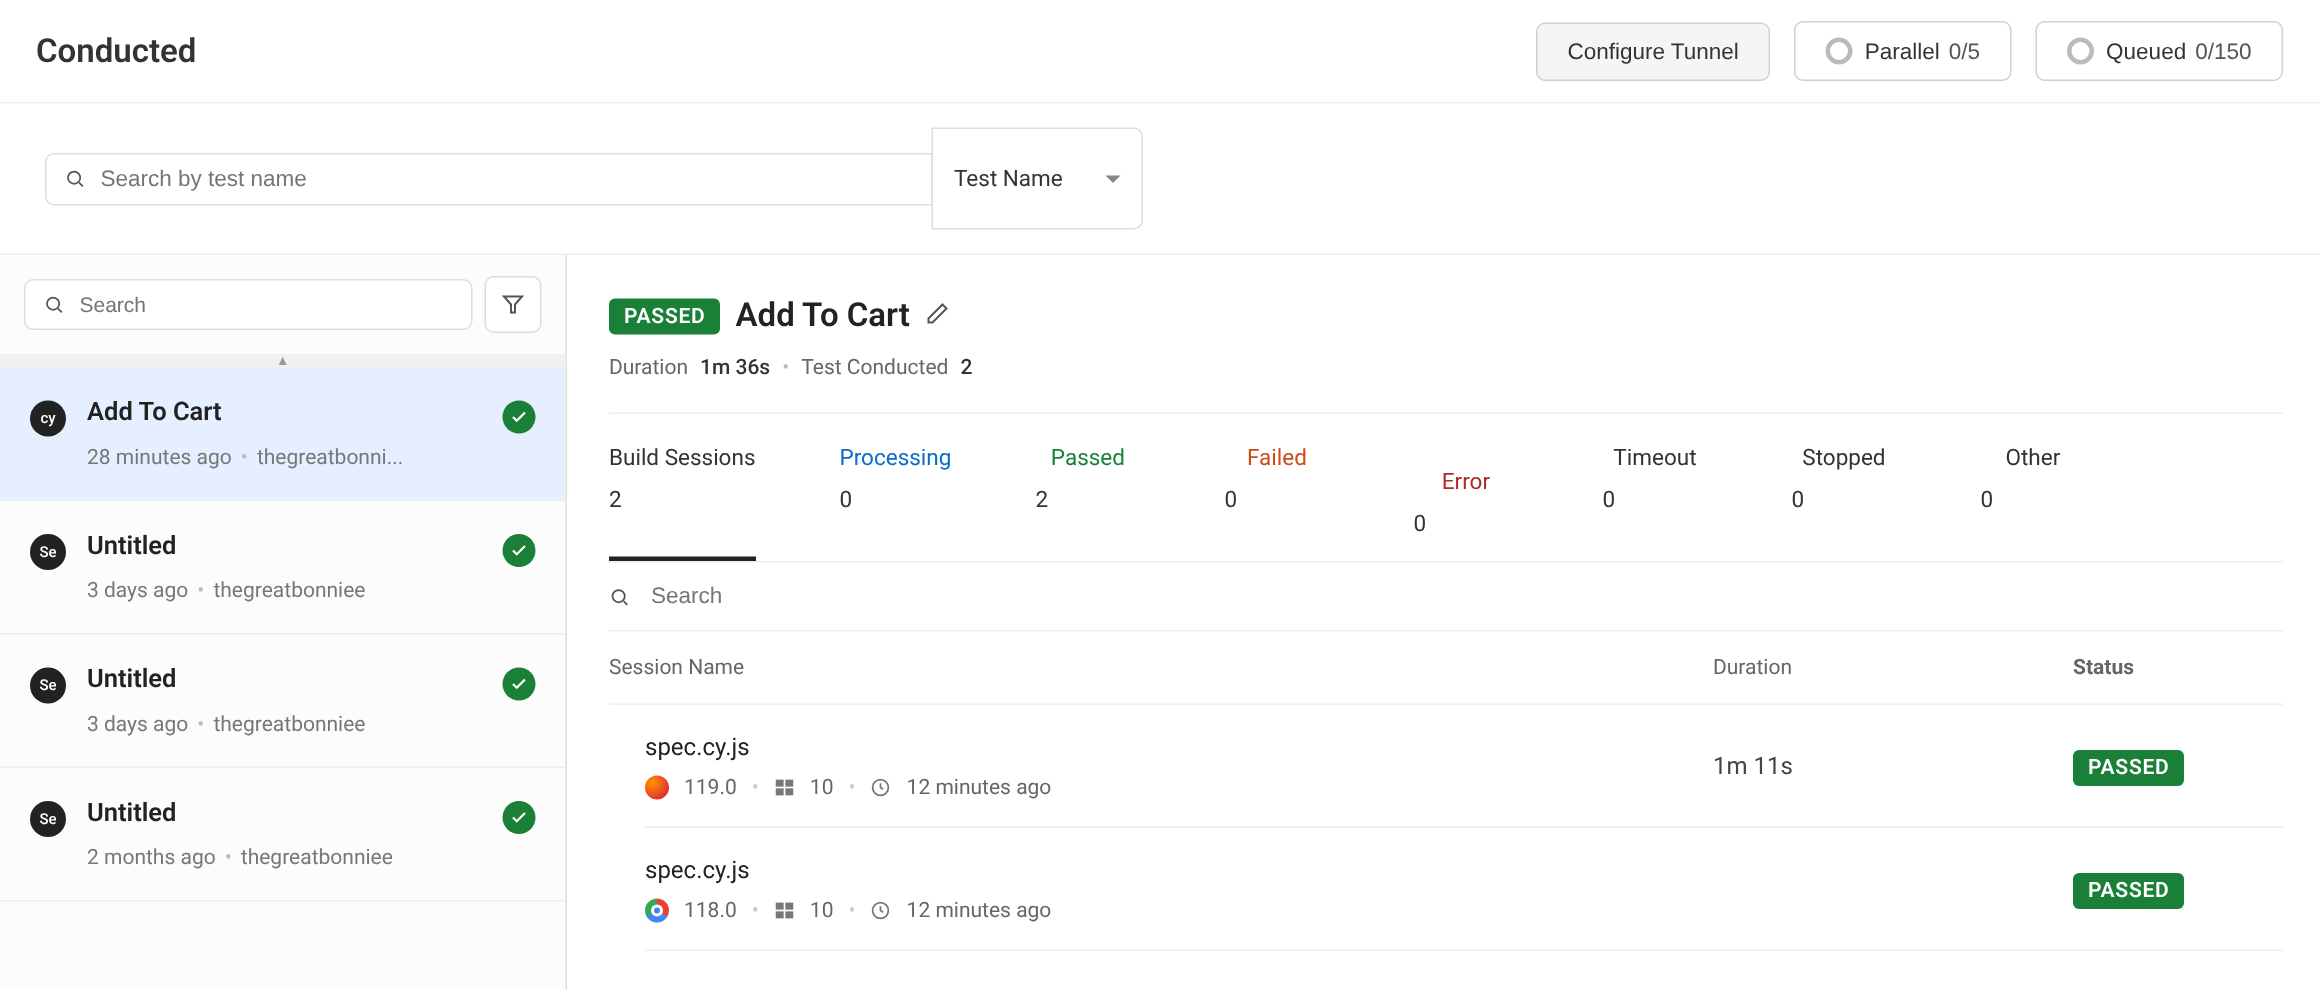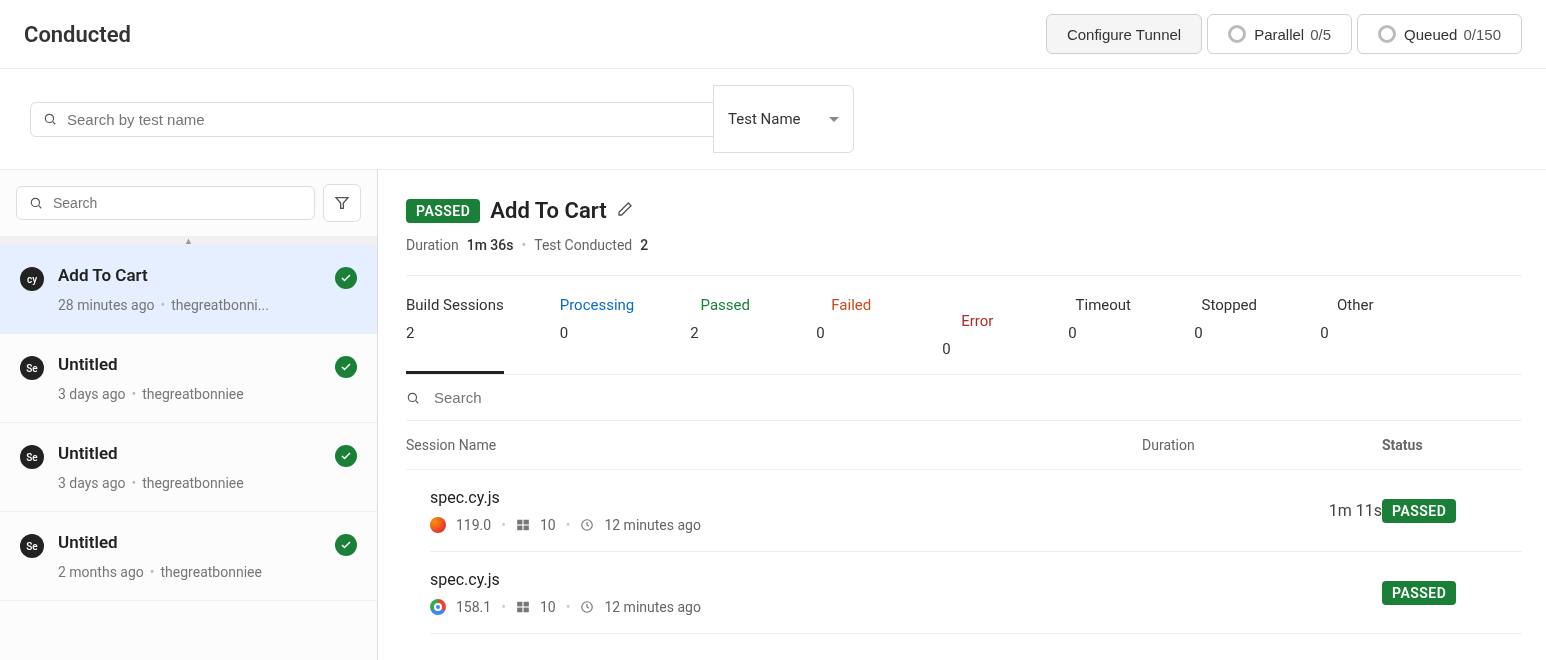--- a/index.html
+++ b/index.html
@@ -20,21 +20,22 @@
     padding: 14px 24px;
     border-bottom: 1px solid #eee;
   }
   .page-title {
     font-size: 22px;
     font-weight: 600;
     color: #333;
   }
   .top-actions {
     display: flex;
-    gap: 5px;
+    gap: 16px;
+    align-items: center;
   }
   .btn {
     border: 1px solid #d0d0d0;
     border-radius: 6px;
     background: #fff;
     padding: 10px 20px;
     font-size: 15px;
     color: #333;
     cursor: pointer;
     display: flex;
@@ -63,21 +64,21 @@
     padding: 16px 24px 16px 30px;
     gap: 0;
     border-bottom: 1px solid #eee;
   }
   .search-lg {
     display: flex;
     align-items: center;
     border: 1px solid #ddd;
     border-radius: 6px 0 0 6px;
     padding: 8px 12px;
-    width: 684px;
+    width: 592px;
     gap: 10px;
   }
   .search-lg input {
     border: none;
     outline: none;
     font-size: 15px;
     width: 100%;
     background: transparent;
   }
   .select-lg {
@@ -316,21 +317,21 @@
     align-items: center;
     padding: 18px 0;
     border-bottom: 1px solid #eee;
     cursor: pointer;
     margin-left: 24px;
   }
   .s-name { flex: 1; }
   .s-name .nm { font-size: 16px; color: #222; margin-bottom: 10px; }
   .s-meta { display: flex; align-items: center; gap: 10px; font-size: 14px; color: #666; }
   .s-meta .mdot { color: #ccc; }
-  .s-dur { width: 240px; font-size: 16px; color: #444; text-align: right; }
+  .s-dur { width: 240px; font-size: 16px; color: #444; }
   .s-status { width: 140px; }
 
   .browser-ic {
     width: 16px; height: 16px;
     border-radius: 50%;
     display: inline-block;
     vertical-align: middle;
   }
   .ff { background: radial-gradient(circle at 30% 30%, #ff9500, #e2362f 70%); }
   .chrm { background: conic-gradient(#ea4335 0 120deg, #4285f4 120deg 240deg, #34a853 240deg 360deg); position: relative; }
@@ -559,21 +560,21 @@
             </div>
           </div>
           <div class="s-dur">1m 11s</div>
           <div class="s-status"><span class="badge-pass">PASSED</span></div>
         </div>
         <div class="session-row">
           <div class="s-name">
             <div class="nm">spec.cy.js</div>
             <div class="s-meta">
               <span class="browser-ic chrm"></span>
-              <span>158.1</span>
+              <span>118.0</span>
               <span class="mdot">•</span>
               <span class="os-ic">
                 <svg width="14" height="14" viewBox="0 0 24 24" fill="#777">
                   <rect x="2" y="3" width="9" height="8"></rect>
                   <rect x="13" y="3" width="9" height="8"></rect>
                   <rect x="2" y="13" width="9" height="8"></rect>
                   <rect x="13" y="13" width="9" height="8"></rect>
                 </svg>
               </span>
               <span>10</span>

